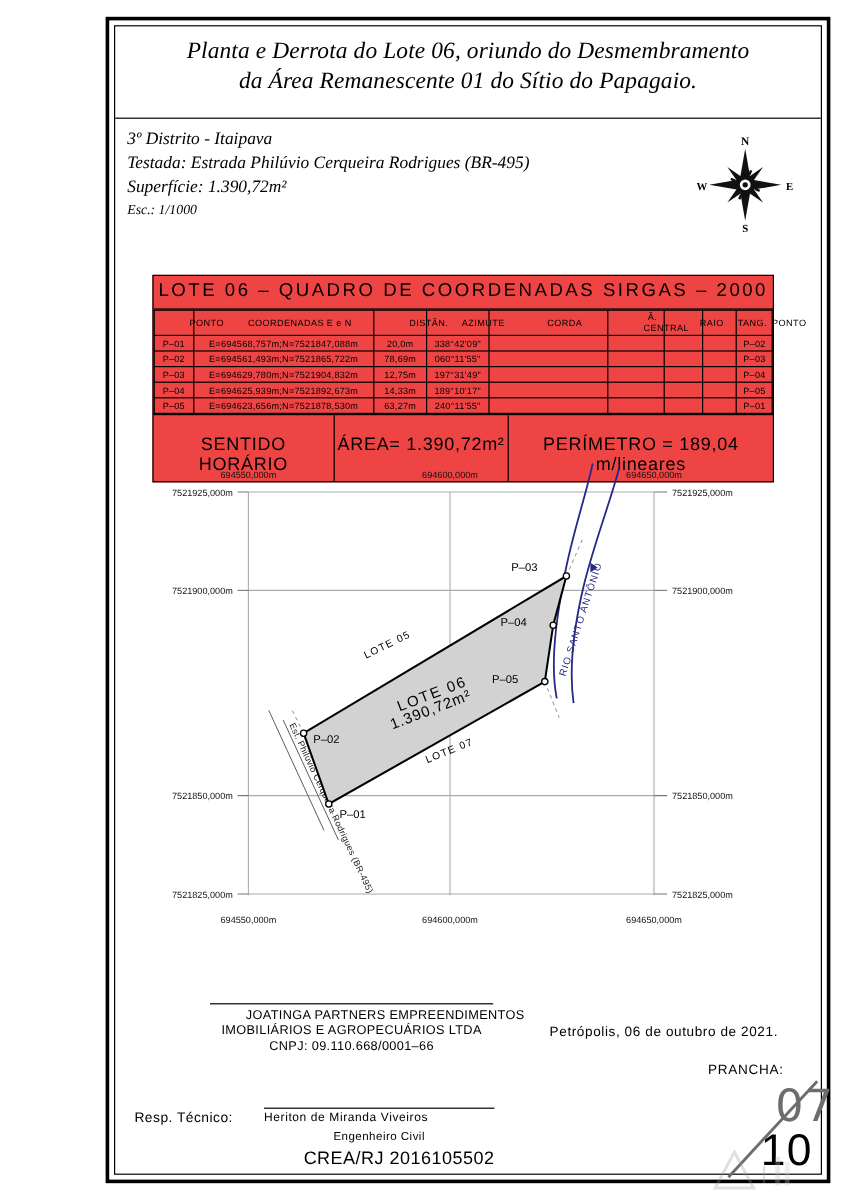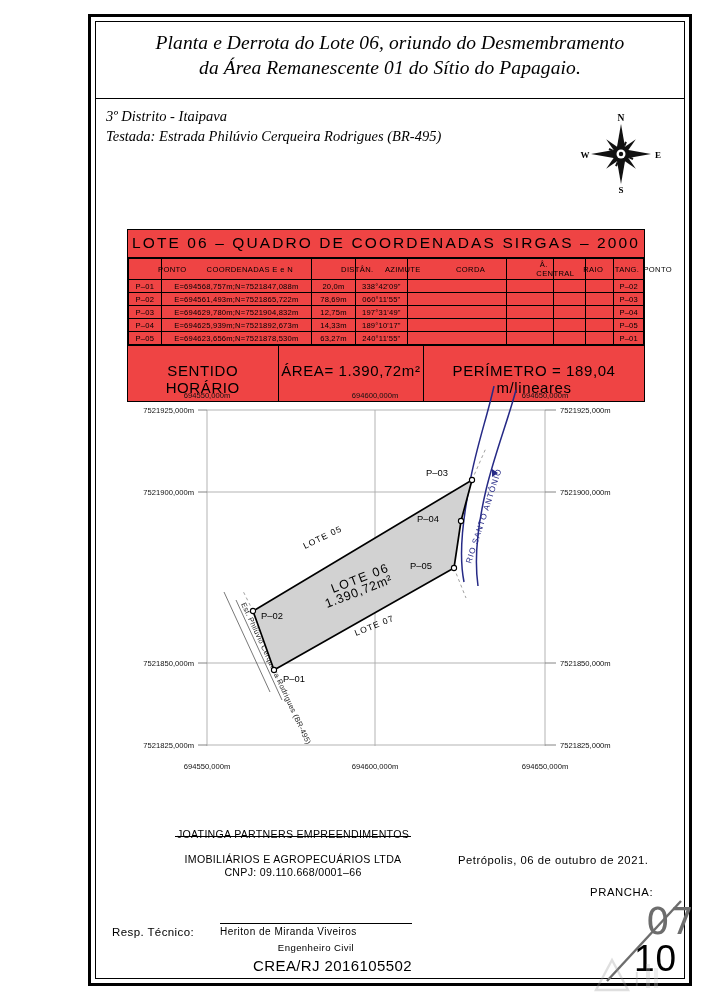--- a/index.html
+++ b/index.html
@@ -82,20 +82,22 @@
 
   <div id="title-block">
     <div class="title-line">Planta e Derrota do Lote 06, oriundo do Desmembramento</div>
     <div class="title-line">da Área Remanescente 01 do Sítio do Papagaio.</div>
   </div>
   <div id="titlerule"></div>
 
   <div id="subtitle-block">
     <div class="sub-line">3º Distrito - Itaipava</div>
     <div class="sub-line">Testada: Estrada Philúvio Cerqueira Rodrigues (BR-495)</div>
+    <div class="sub-line">Superfície: 1.390,72m²</div>
+    <div class="sub-line sub-small">Esc.: 1/1000</div>
   </div>
 
   <div id="compass">
     <svg width="86" height="88" viewBox="0 0 86 88">
       <g transform="translate(43,46)" fill="#111">
         <g>
           <polygon points="0,-30 4.2,-6 0,0 -4.2,-6"></polygon>
           <polygon points="0,30 4.2,6 0,0 -4.2,6"></polygon>
           <polygon points="-30,0 -6,4.2 0,0 -6,-4.2"></polygon>
           <polygon points="30,0 6,4.2 0,0 6,-4.2"></polygon>
@@ -296,21 +298,21 @@
           <text x="440" y="27" text-anchor="start">7521925,000m</text>
           <text x="440" y="109" text-anchor="start">7521900,000m</text>
           <text x="440" y="280" text-anchor="start">7521850,000m</text>
           <text x="440" y="362" text-anchor="start">7521825,000m</text>
         </g>
     </svg>
   </div>
 
   <div id="footer">
     <div id="company-rule"></div>
-    <div class="company" style="top:0;">JOATINGA  PARTNERS  EMPREENDIMENTOS</div>
+    <div class="company" style="top:12px;margin-left:28px;">JOATINGA  PARTNERS  EMPREENDIMENTOS</div>
     <div class="company" style="top:25px;">IMOBILIÁRIOS  E  AGROPECUÁRIOS  LTDA</div>
     <div class="company" style="top:38px;">CNPJ:  09.110.668/0001–66</div>
 
     <div id="resp-rule"></div>
     <div id="resp-label">Resp. Técnico:</div>
     <div id="resp-name">Heriton  de  Miranda  Viveiros</div>
     <div id="resp-role">Engenheiro  Civil</div>
     <div id="resp-crea">CREA/RJ  2016105502</div>
 
     <div id="date-text">Petrópolis,  06  de  outubro  de  2021.</div>

